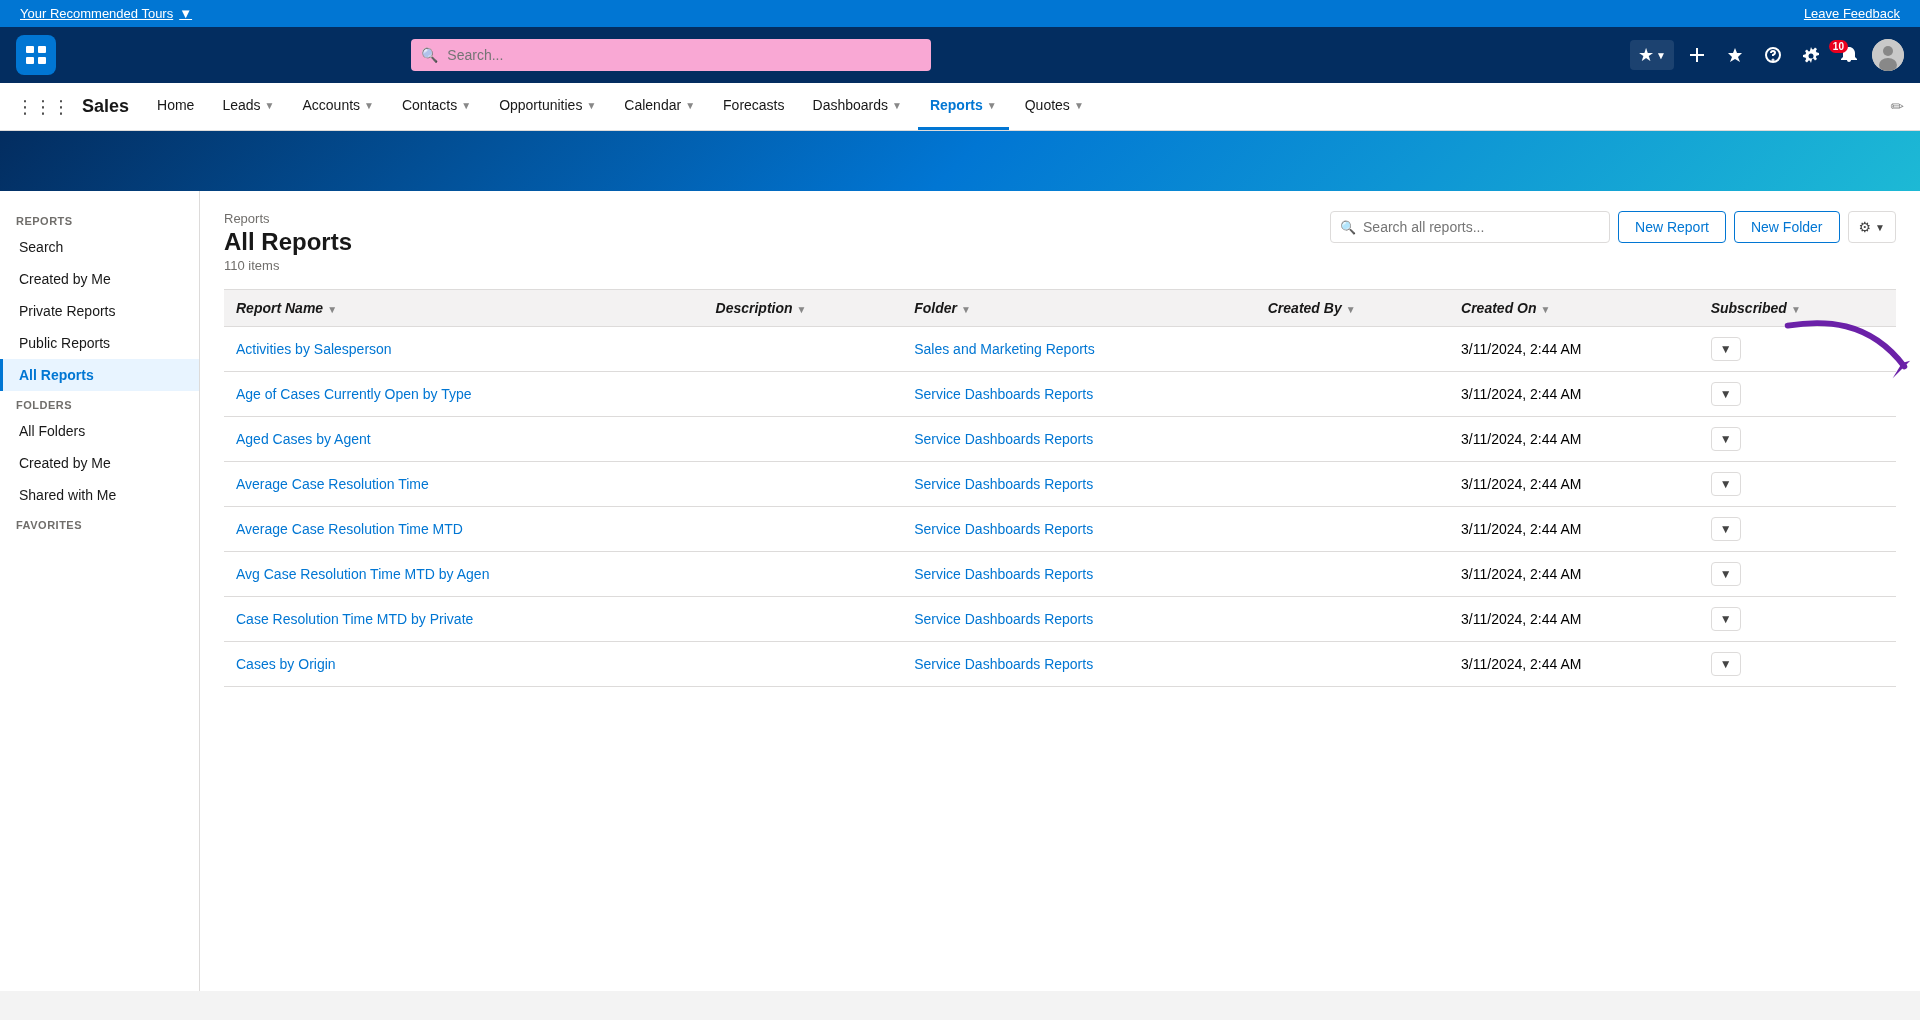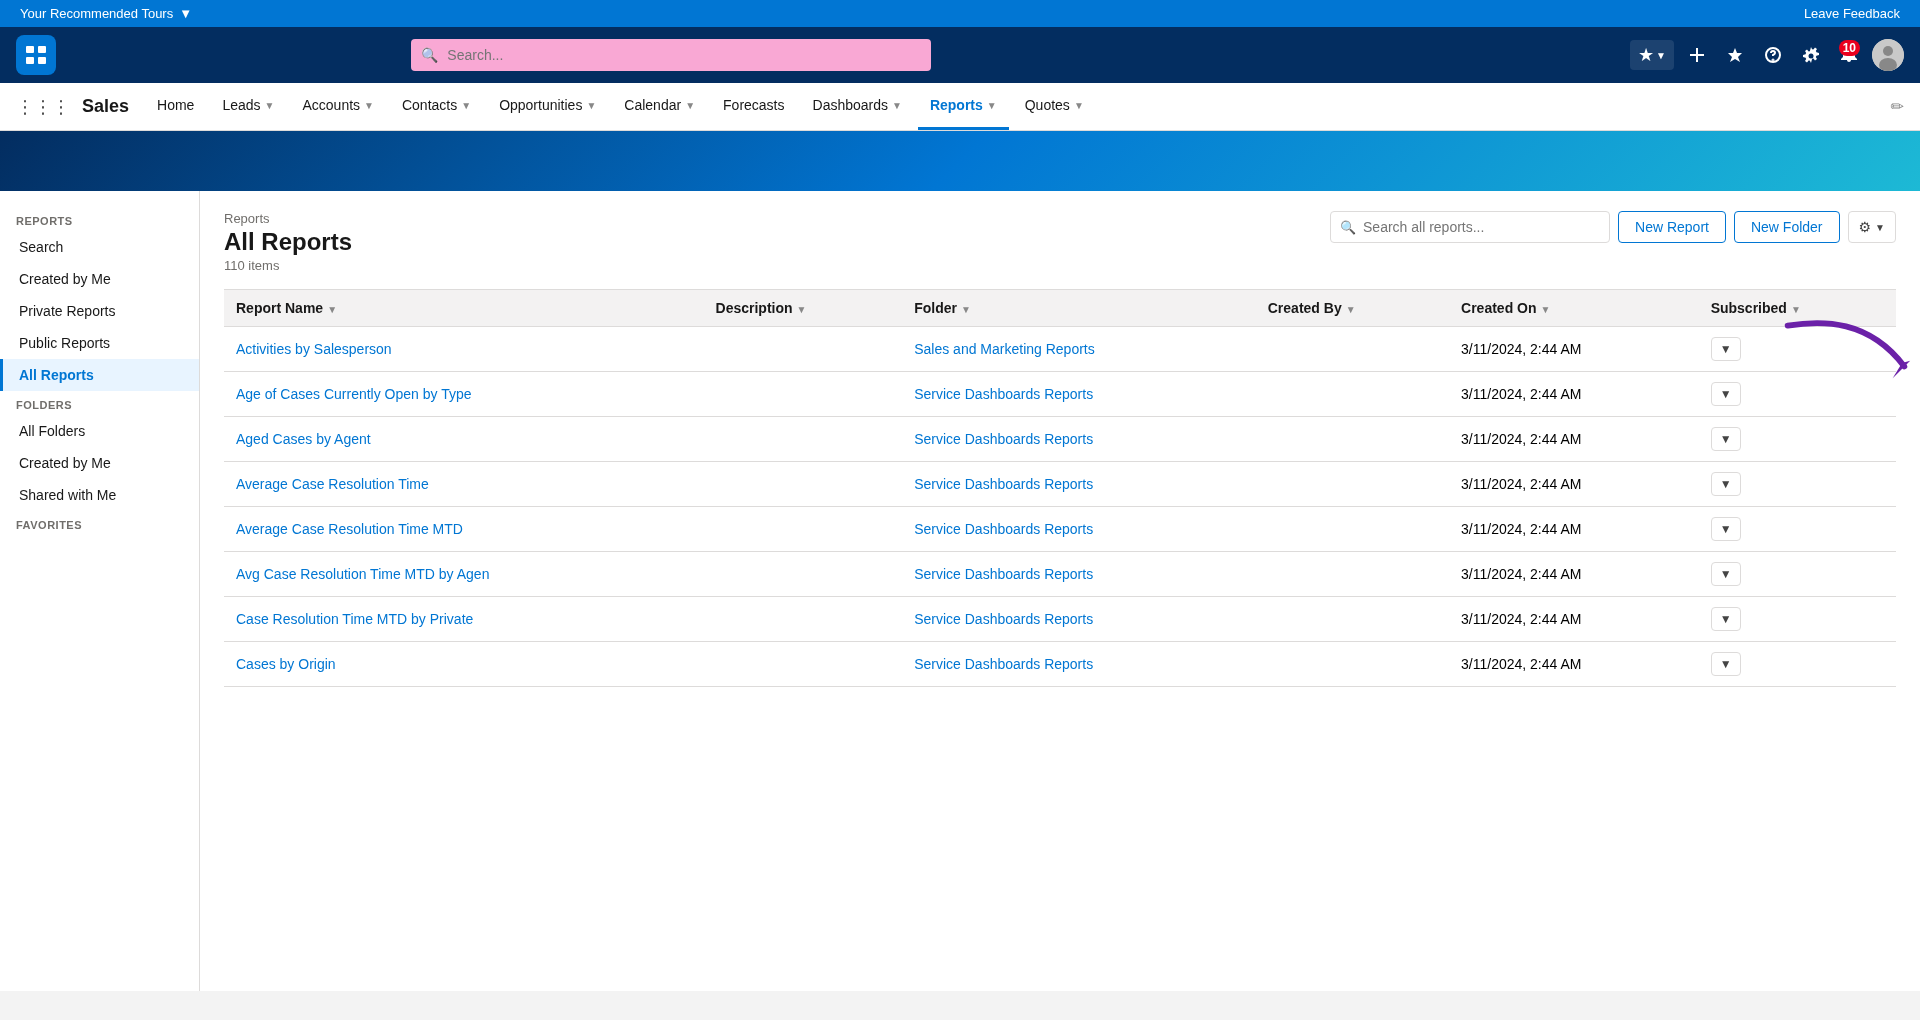--- a/index.html
+++ b/index.html
@@ -7,20 +7,21 @@
 
     
     .announcement-bar {
       background: #0176d3;
       color: white;
       display: flex;
       justify-content: space-between;
       align-items: center;
       padding: 6px 20px;
       font-size: 13px;
+      text-decoration: underline;
     }
     .announcement-bar .tours { display: flex; align-items: center; gap: 6px; cursor: pointer; }
     .announcement-bar .feedback { cursor: pointer; text-decoration: none; color: white; }
 
     
     .global-header {
       background: #032d60;
       display: flex;
       align-items: center;
       padding: 0 16px;
@@ -76,25 +77,25 @@
       position: relative;
     }
     .header-icon-btn.combo {
       background: rgba(255,255,255,0.1);
       border-radius: 4px;
       padding: 4px 8px;
       gap: 2px;
     }
     .notification-badge {
       position: absolute;
-      top: 0; right: 4px;
+      top: 0; right: 16px;
       background: #ea001e;
       color: white;
       border-radius: 10px;
-      font-size: 12px;
+      font-size: 10px;
       padding: 1px 4px;
       font-weight: bold;
     }
     .avatar {
       width: 32px; height: 32px;
       border-radius: 50%;
       background: #c9c9c9;
       display: flex; align-items: center; justify-content: center;
       font-size: 18px;
       overflow: hidden;
@@ -271,20 +272,21 @@
     
     .reports-table {
       width: 100%;
       border-collapse: collapse;
       font-size: 14px;
     }
     .reports-table thead tr {
       background: #f3f2f2;
       border-bottom: 1px solid #dddbda;
       border-top: 1px solid #dddbda;
+      font-style: italic;
     }
     .reports-table th {
       padding: 10px 12px;
       text-align: left;
       font-weight: 600;
       color: #181818;
       white-space: nowrap;
       cursor: pointer;
     }
     .reports-table th .sort-icon { color: #888; font-size: 10px; margin-left: 4px; }

